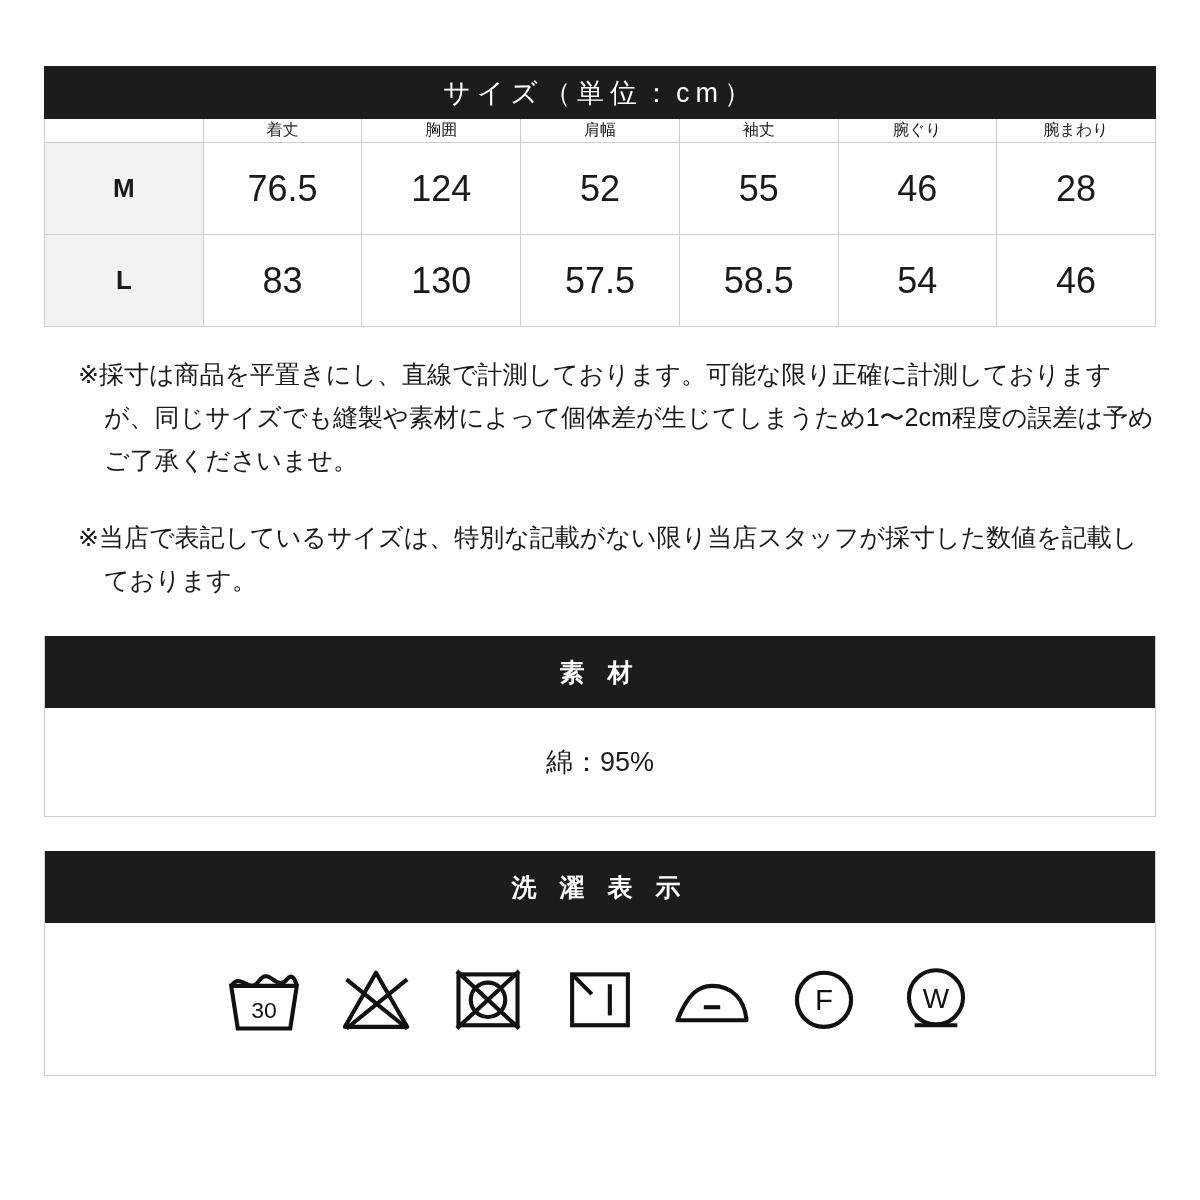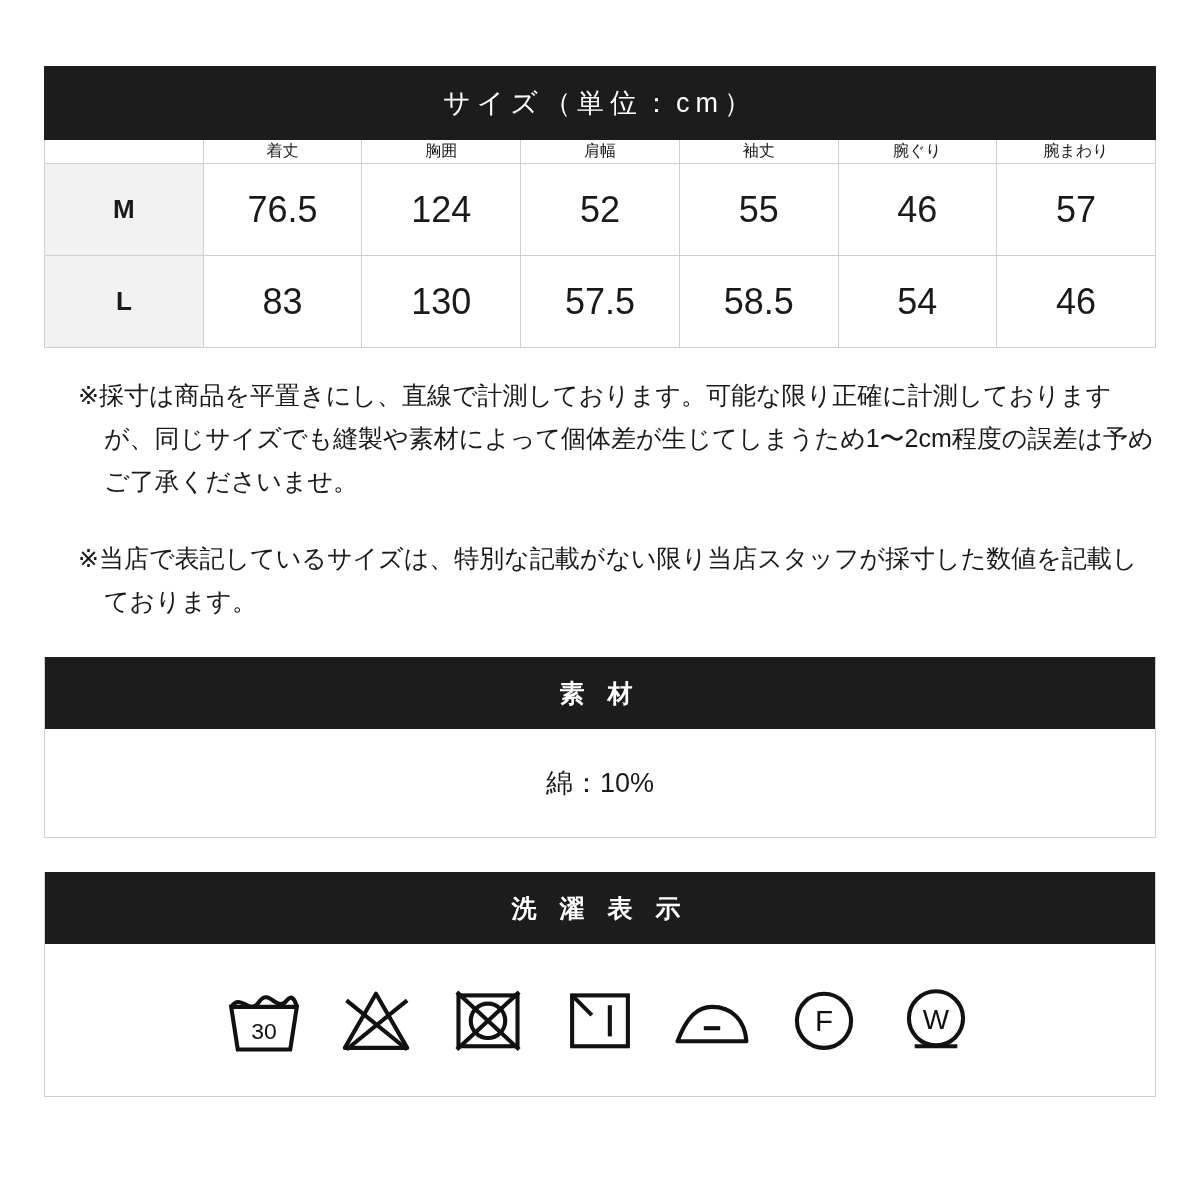--- a/index.html
+++ b/index.html
@@ -26,21 +26,21 @@
   table.size th, table.size td {
     border: 1px solid #cfcfcf;
     text-align: center;
     font-weight: normal;
   }
   .size-title {
     background: #1c1c1c;
     color: #ffffff;
     font-size: 27px;
     letter-spacing: 6px;
-    height: 73px;
+    height: 52px;
     border: 1px solid #1c1c1c !important;
     font-weight: bold;
   }
   tbody td.rowhead {
     background: #f2f2f2;
     font-size: 26px;
     font-weight: bold;
     width: 118px;
   }
   tbody td {
@@ -115,21 +115,21 @@
         </tr>
       </thead>
       <tbody>
         <tr>
           <td class="rowhead">M</td>
           <td>76.5</td>
           <td>124</td>
           <td>52</td>
           <td>55</td>
           <td>46</td>
-          <td>57</td>
+          <td>28</td>
         </tr>
         <tr>
           <td class="rowhead">L</td>
           <td>83</td>
           <td>130</td>
           <td>57.5</td>
           <td>58.5</td>
           <td>54</td>
           <td>46</td>
         </tr>
@@ -137,21 +137,21 @@
     </table>
   </div>
 
   <div class="notes">
     <p class="note-p">※採寸は商品を平置きにし、直線で計測しております。可能な限り正確に計測しておりますが、同じサイズでも縫製や素材によって個体差が生じてしまうため1〜2cm程度の誤差は予めご了承くださいませ。</p>
     <p class="note-p">※当店で表記しているサイズは、特別な記載がない限り当店スタッフが採寸した数値を記載しております。</p>
   </div>
 
   <div class="panel">
     <div class="panel-head">素 材</div>
-    <div class="panel-body material-body">綿：10%</div>
+    <div class="panel-body material-body">綿：95%</div>
   </div>
 
   <div class="panel">
     <div class="panel-head">洗 濯 表 示</div>
     <div class="panel-body wash-body">
 
       <span class="wash-icon">
         <svg viewBox="0 0 100 100" width="82" height="82">
           <path d="M10 34 L90 34 L82 86 L18 86 Z" fill="none" stroke="#111" stroke-width="5"></path>
           <path d="M10 34 C22 16, 32 46, 44 28 C56 10, 66 42, 78 26 C84 18, 88 26, 90 34" fill="none" stroke="#111" stroke-width="5" stroke-linejoin="round"></path>

